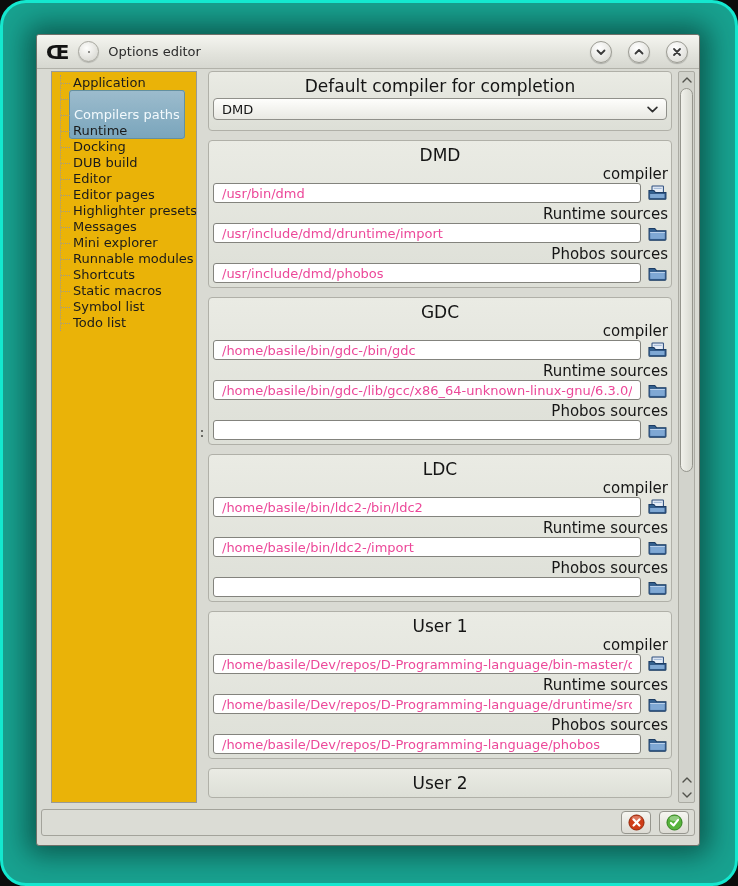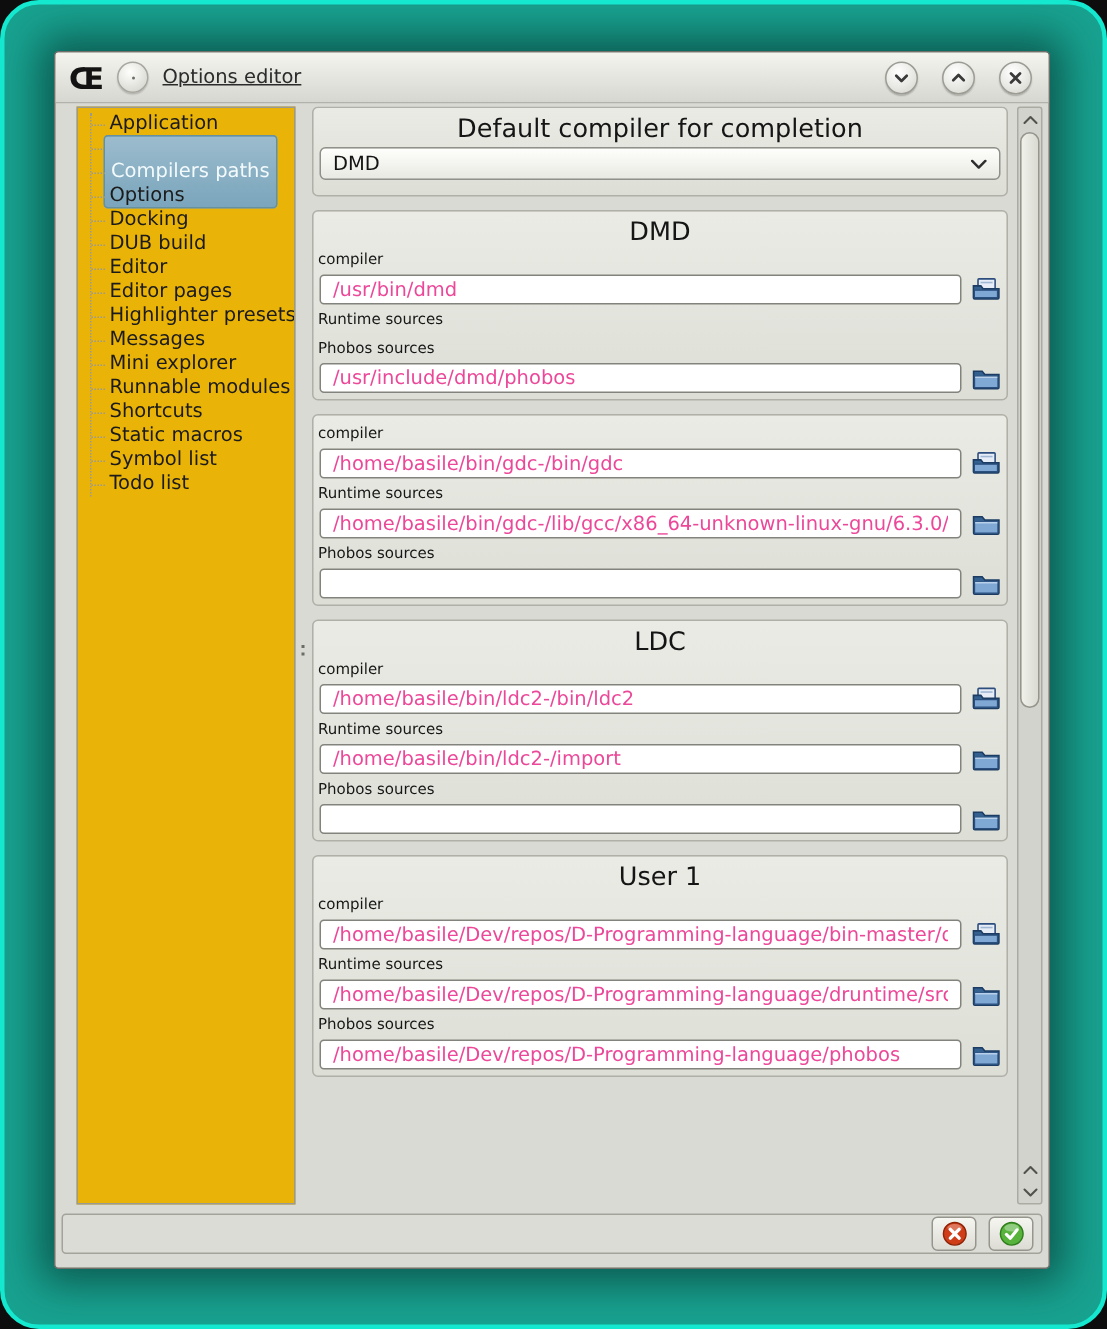--- a/index.html
+++ b/index.html
@@ -33,21 +33,21 @@
     border-radius:2px 2px 0 0;
   }
   .logo { font-size:20px; font-weight:bold; color:#131313; line-height:1; letter-spacing:-2px; padding-right:2px; }
   .menu-btn {
     width:21px; height:21px; border-radius:50%;
     background:radial-gradient(circle at 40% 32%,#fefefc,#d0d0c9);
     border:1px solid #a7a79f; position:relative; flex-shrink:0;
     box-shadow:0 1px 1px rgba(0,0,0,.18);
   }
   .menu-btn::after { content:""; position:absolute; left:9px; top:9px; width:2px; height:2px; background:#6e6e68; border-radius:50%; }
-  .tb-title { font-size:13px; color:#2b2b2b; flex:1;text-decoration:underline; }
+  .tb-title { font-size:13px; color:#2b2b2b; flex:1; }
   .win-btn {
     width:22px; height:22px; border-radius:50%; flex-shrink:0;
     background:radial-gradient(circle at 40% 30%,#ffffff,#d5d5ce);
     border:1px solid #9c9c94;
     display:flex; align-items:center; justify-content:center;
     box-shadow:0 1px 1px rgba(0,0,0,.22);
     margin-left:7px; padding:0; cursor:pointer;
   }
   
   .content {
@@ -77,21 +77,21 @@
     padding:2px 3px 4px; flex-shrink:0;
   }
   .panel-title { text-align:center; font-size:17px; color:#151515; margin:4px 0 2px; line-height:16px; }
   .combo {
     height:22px; margin:4px 1px 6px;
     border:1px solid #90908a; border-radius:4px;
     background:linear-gradient(180deg,#fefefc,#e9e9e3);
     display:flex; align-items:center; justify-content:space-between;
     padding:0 8px; font-size:13px; color:#141414; cursor:pointer;
   }
-  .f-label { text-align:left; font-size:10px; color:#161616; margin:3px 0 1px; line-height:16px; }
+  .f-label { text-align:right; font-size:15px; color:#161616; margin:3px 0 1px; line-height:16px; }
   .f-row { display:flex; align-items:center; gap:6px; padding:0 1px; }
   .f-row input {
     flex:1; min-width:0; height:20px;
     border:1px solid #83837d; border-radius:3px;
     padding:0 8px; font:13px "DejaVu Sans", sans-serif;
     color:#ec4899; background:#ffffff; outline:none;
   }
   .icon-btn { width:20px; height:16px; background:none; border:none; padding:0; display:flex; align-items:center; justify-content:center; cursor:pointer; flex-shrink:0; }
   .ic { width:19px; height:16px; }
   
@@ -191,21 +191,21 @@
         </button>
     </div>
 
     <div class="content">
 
       <div class="sidebar">
         <div class="tree">
           <div class="tree-item"><span class="lbl">Application</span></div>
           <div class="tree-item"><span class="lbl">Code metrics</span></div>
           <div class="tree-item"><span class="lbl sel">Compilers paths</span></div>
-          <div class="tree-item"><span class="lbl">Options</span></div>
+          <div class="tree-item"><span class="lbl">Runtime</span></div>
           <div class="tree-item"><span class="lbl">Docking</span></div>
           <div class="tree-item"><span class="lbl">DUB build</span></div>
           <div class="tree-item"><span class="lbl">Editor</span></div>
           <div class="tree-item"><span class="lbl">Editor pages</span></div>
           <div class="tree-item"><span class="lbl">Highlighter presets</span></div>
           <div class="tree-item"><span class="lbl">Messages</span></div>
           <div class="tree-item"><span class="lbl">Mini explorer</span></div>
           <div class="tree-item"><span class="lbl">Runnable modules</span></div>
           <div class="tree-item"><span class="lbl">Shortcuts</span></div>
           <div class="tree-item"><span class="lbl">Static macros</span></div>
@@ -234,32 +234,41 @@
             <div class="f-label">compiler</div>
             <div class="f-row">
               <input value="/usr/bin/dmd" style="">
               <button class="icon-btn">
                   <svg class="ic">
                     <use href="#i-openfile"></use>
                   </svg>
                 </button>
             </div>
             <div class="f-label">Runtime sources</div>
+            <div class="f-row">
+              <input value="/usr/include/dmd/druntime/import" style="">
+              <button class="icon-btn">
+                  <svg class="ic">
+                    <use href="#i-folder"></use>
+                  </svg>
+                </button>
+            </div>
             <div class="f-label">Phobos sources</div>
             <div class="f-row">
               <input value="/usr/include/dmd/phobos" style="">
               <button class="icon-btn">
                   <svg class="ic">
                     <use href="#i-folder"></use>
                   </svg>
                 </button>
             </div>
           </section>
 
           <section class="panel">
+            <div class="panel-title">GDC</div>
             <div class="f-label">compiler</div>
             <div class="f-row">
               <input value="/home/basile/bin/gdc-/bin/gdc" style="">
               <button class="icon-btn">
                   <svg class="ic">
                     <use href="#i-openfile"></use>
                   </svg>
                 </button>
             </div>
             <div class="f-label">Runtime sources</div>
@@ -337,20 +346,23 @@
             <div class="f-row">
               <input value="/home/basile/Dev/repos/D-Programming-language/phobos" style="">
               <button class="icon-btn">
                   <svg class="ic">
                     <use href="#i-folder"></use>
                   </svg>
                 </button>
             </div>
           </section>
 
+          <section class="panel">
+            <div class="panel-title">User 2</div>
+          </section>
 
         </div>
 
         <div class="vscrollbar">
           <button class="sb-arrow">
               <svg width="10" height="6">
                 <use href="#i-sb-up"></use>
               </svg>
             </button>
           <div class="sb-track">

